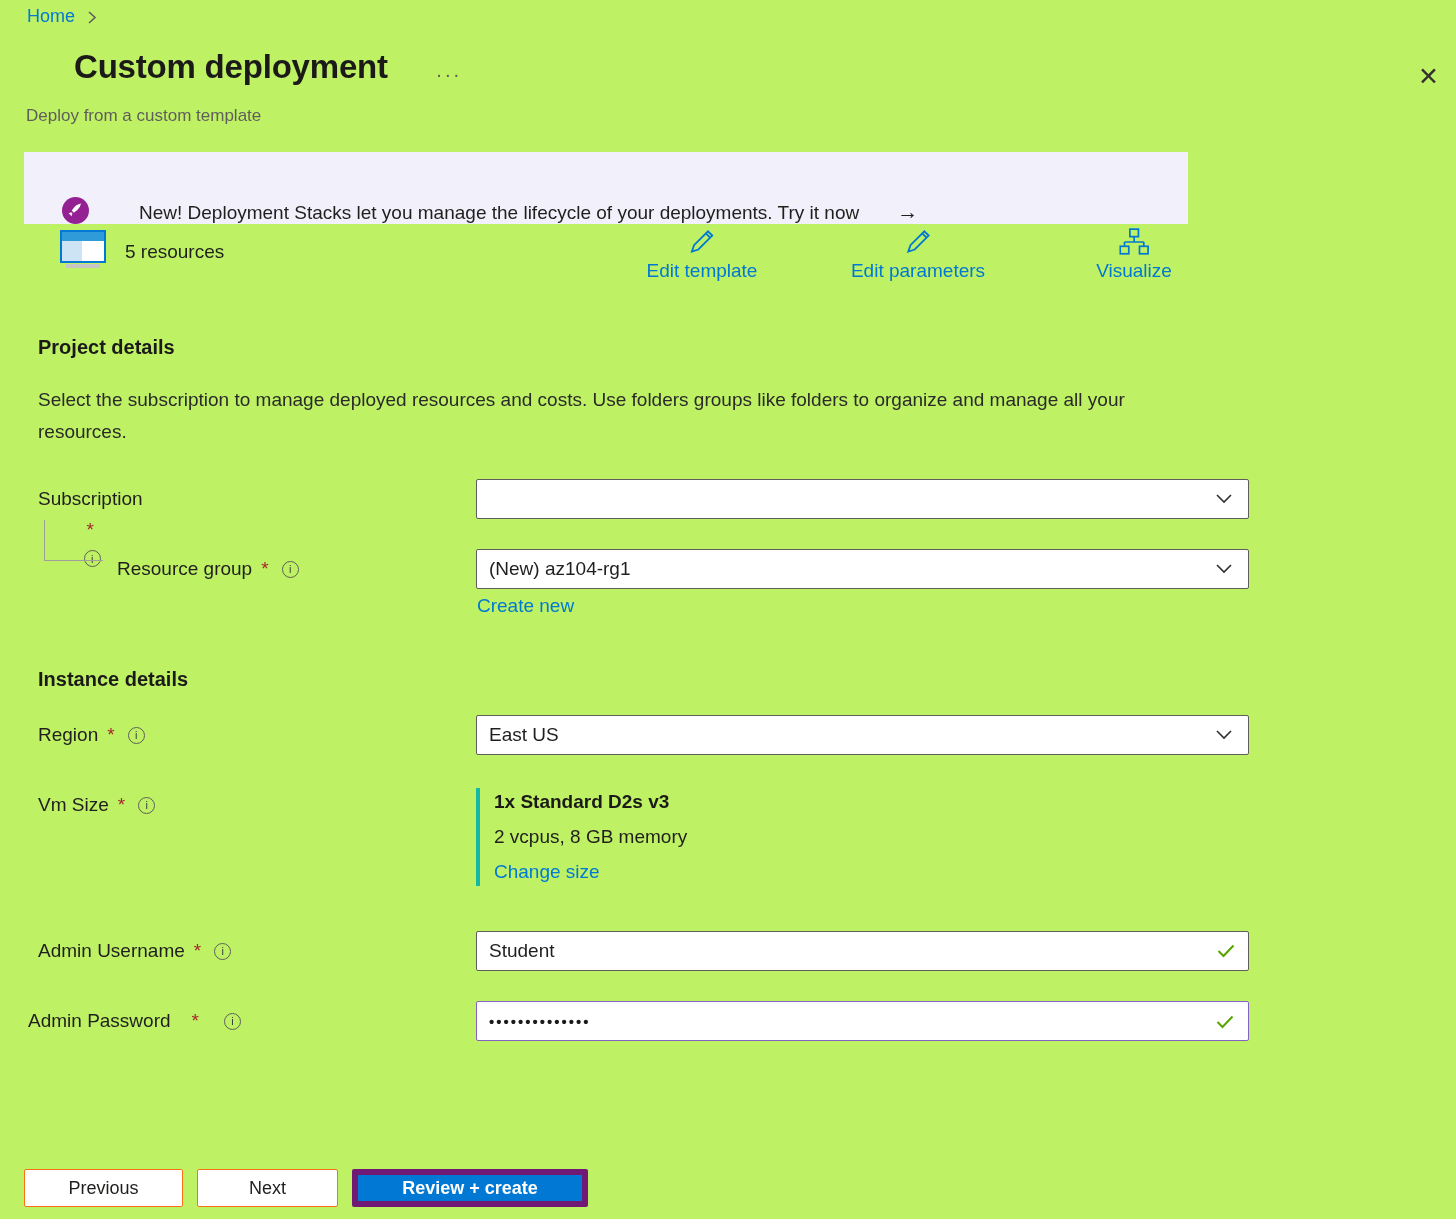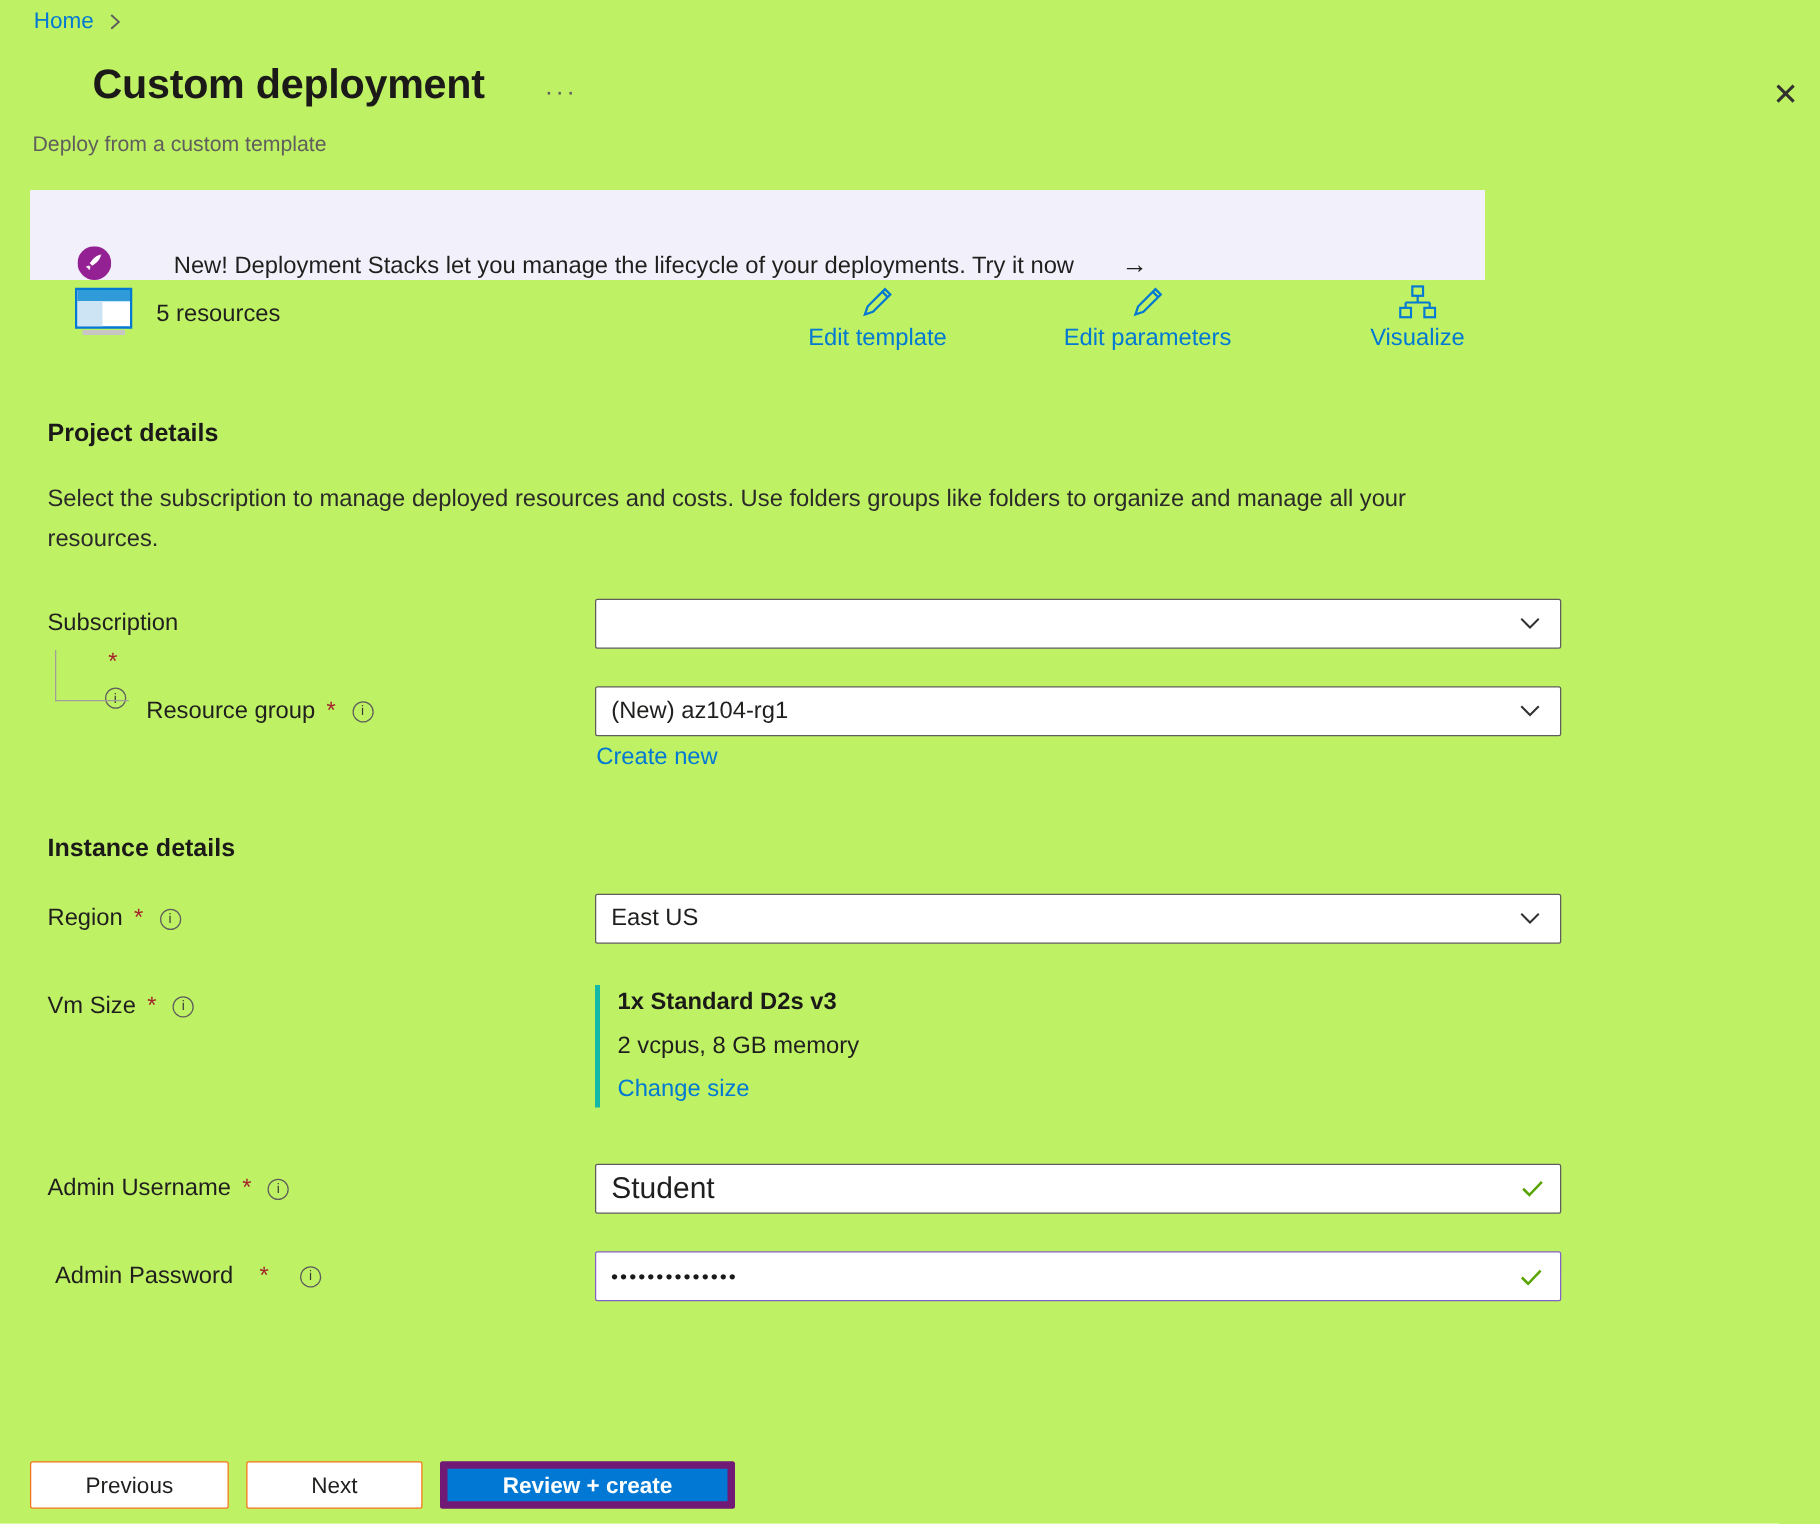--- a/index.html
+++ b/index.html
@@ -66,24 +66,24 @@
   .control-region { left: 476px; top: 715px; }
 
   .label-vm { left: 38px; top: 794px; }
   .vm-block { position: absolute; left: 476px; top: 788px; border-left: 4px solid #14b8a6; padding: 3px 0 3px 14px; }
   .vm-name { font-size: 19px; font-weight: 700; color: #1b1a19; margin: 0 0 13px 0; }
   .vm-specs { font-size: 19px; color: #201f1e; margin: 0 0 13px 0; }
   .vm-change { font-size: 19px; color: #0078d4; cursor: pointer; }
 
   .label-user { left: 38px; top: 940px; }
   .control-user { position: absolute; left: 476px; top: 931px; width: 773px; height: 40px; box-sizing: border-box; }
-  .text-input { width: 100%; height: 100%; border: 1px solid #605e5c; border-radius: 2px; font-size: 24px; padding: 0 46px 0 12px; box-sizing: border-box; font-family: inherit; color: #201f1e; }
+  .text-input { width: 100%; height: 100%; border: 1px solid #605e5c; border-radius: 2px; font-size: 19px; padding: 0 46px 0 12px; box-sizing: border-box; font-family: inherit; color: #201f1e; }
   .check-icon { position: absolute; right: 14px; top: 13px; }
 
-  .label-pass { left: 44px; top: 1010px; gap: 21px; }
+  .label-pass { left: 28px; top: 1010px; gap: 21px; }
   .control-pass { position: absolute; left: 476px; top: 1001px; width: 773px; height: 40px; box-sizing: border-box; border: 1px solid #8661c5; border-radius: 2px; background: #fff; display: flex; align-items: center; padding: 0 46px 0 12px; cursor: text; }
   .pass-dots { font-size: 15px; font-weight: 700; letter-spacing: 2px; color: #1b1a19; }
 
   
   .footer-btn { position: absolute; top: 1169px; height: 38px; border-radius: 2px; font-size: 18px; cursor: pointer; font-family: inherit; }
   .btn-secondary { background: #ffffff; border: 1px solid #f97316; color: #201f1e; }
   .btn-previous { left: 24px; width: 159px; }
   .btn-next { left: 197px; width: 141px; }
   .btn-primary { left: 352px; width: 236px; background: #0078d4; border: 6px solid #701a75; color: #ffffff; font-weight: 700; }
 </style>

